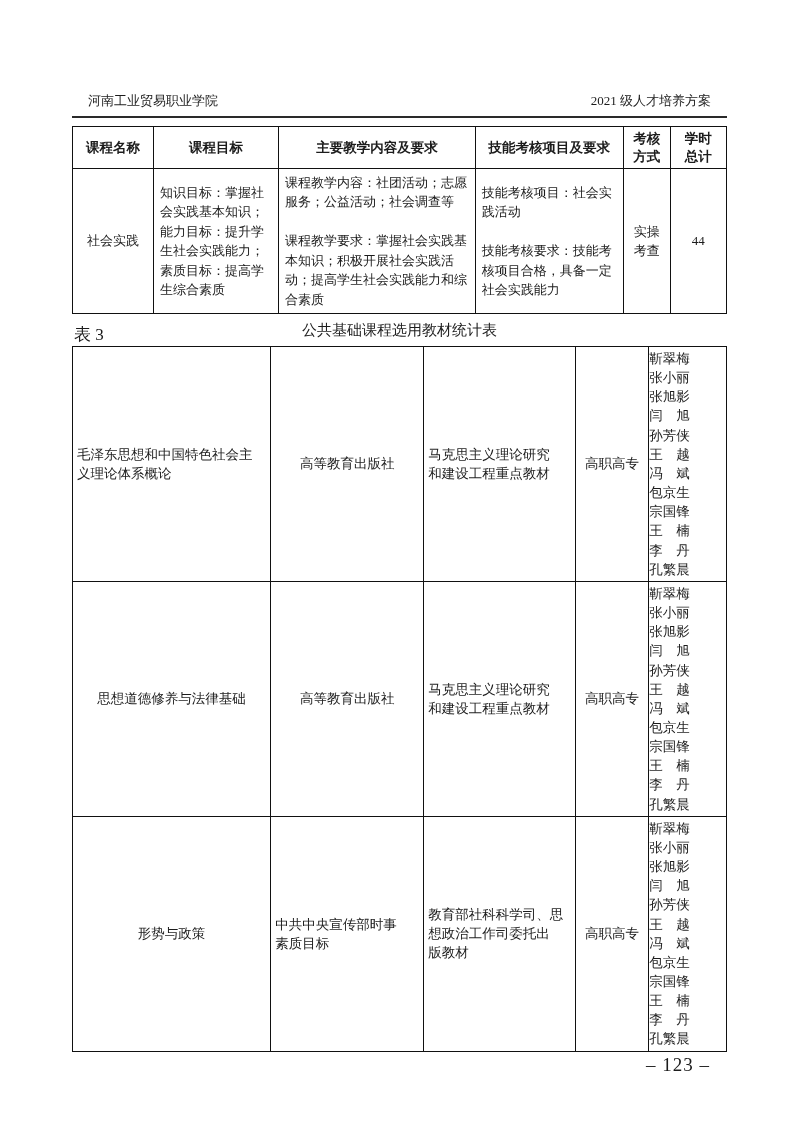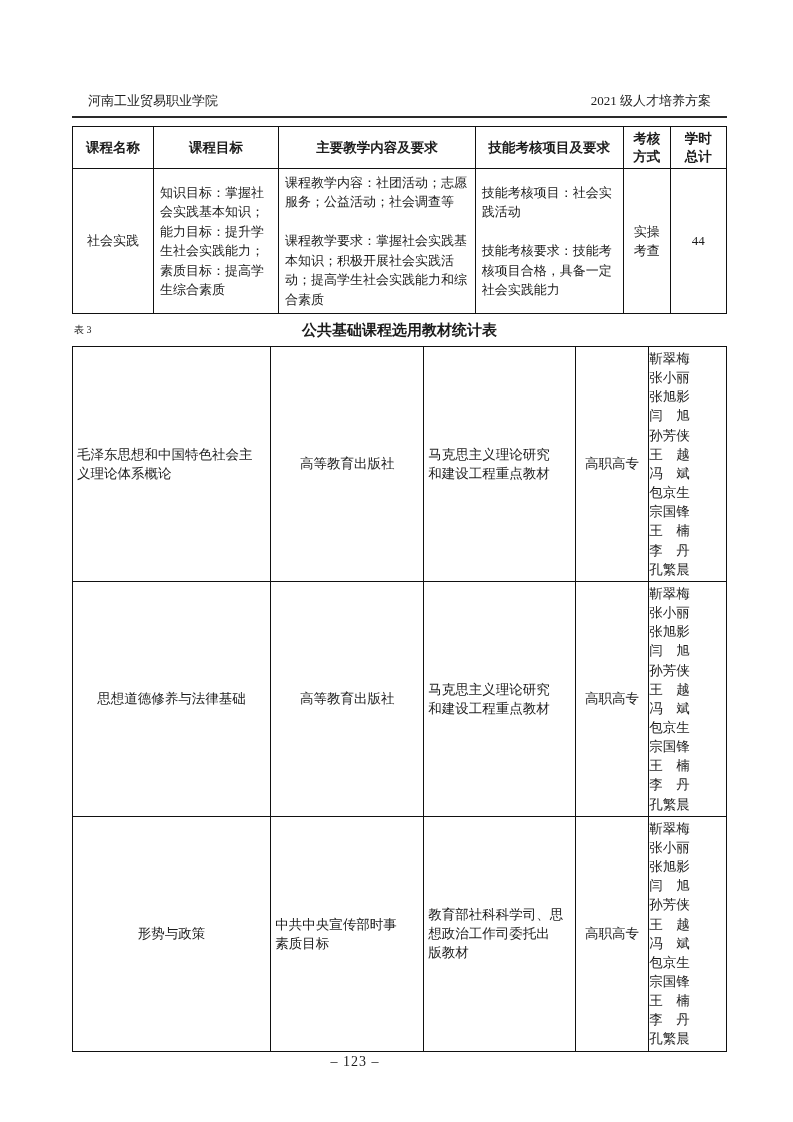--- a/index.html
+++ b/index.html
@@ -29,38 +29,38 @@
   td { vertical-align:middle; font-size:13px; line-height:1.5; }
 
   .course-table { margin-top:8px;padding-left:32px; }
   .course-table th { height:42px; }
   .course-table tr.data td { height:145px; }
   .cell-center { text-align:center; white-space:pre-line; }
   .cell-text { text-align:left; padding:3px 6px; white-space:pre-line; }
 
   
   .caption { position:relative; margin:7px 0 5px; height:20px; }
-  .caption .tbl-label { position:absolute; left:2px; top:2px; font-size:10px; }
+  .caption .tbl-label { position:absolute; left:2px; top:2px; font-size:17px; }
   .caption .tbl-title {
     position:absolute; left:0; right:0; top:0; text-align:center;
-    font-size:15px; font-weight:bold;
+    font-size:15px; font-weight:normal;
   }
 
   .textbook-table th { height:27px; }
   .textbook-table td { font-size:13.5px; line-height:1.42; }
   .textbook-table tr.r1 td { height:217px; }
   .textbook-table tr.r2 td { height:218px; }
   .textbook-table tr.r3 td { height:222px; }
   .cell-ml { text-align:left; padding:0 4px; white-space:pre-line; }
   .teachers { text-align:left; white-space:pre-line; line-height:17.8px; padding:2px 0; }
 
   
   .pagenum {
     position:absolute; top:1030px; left:0; width:726px;
-    text-align:center; padding-right:16px; font-size:14px; letter-spacing:1px;
+    text-align:right; padding-right:16px; font-size:19px; letter-spacing:1px;
   }
 </style>
 </head>
 <body>
 
 <div class="page">
   <div class="content">
 
     <div class="docheader">
       <span>河南工业贸易职业学院</span>

